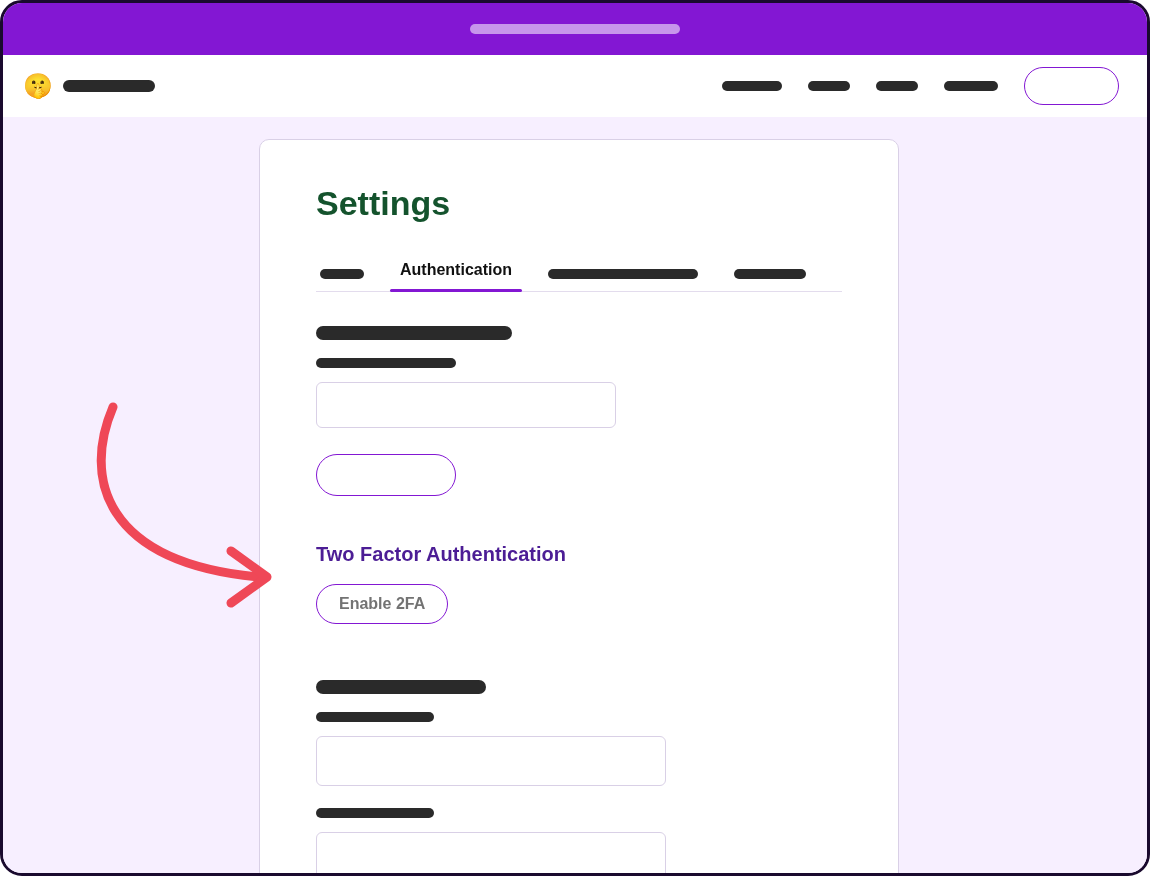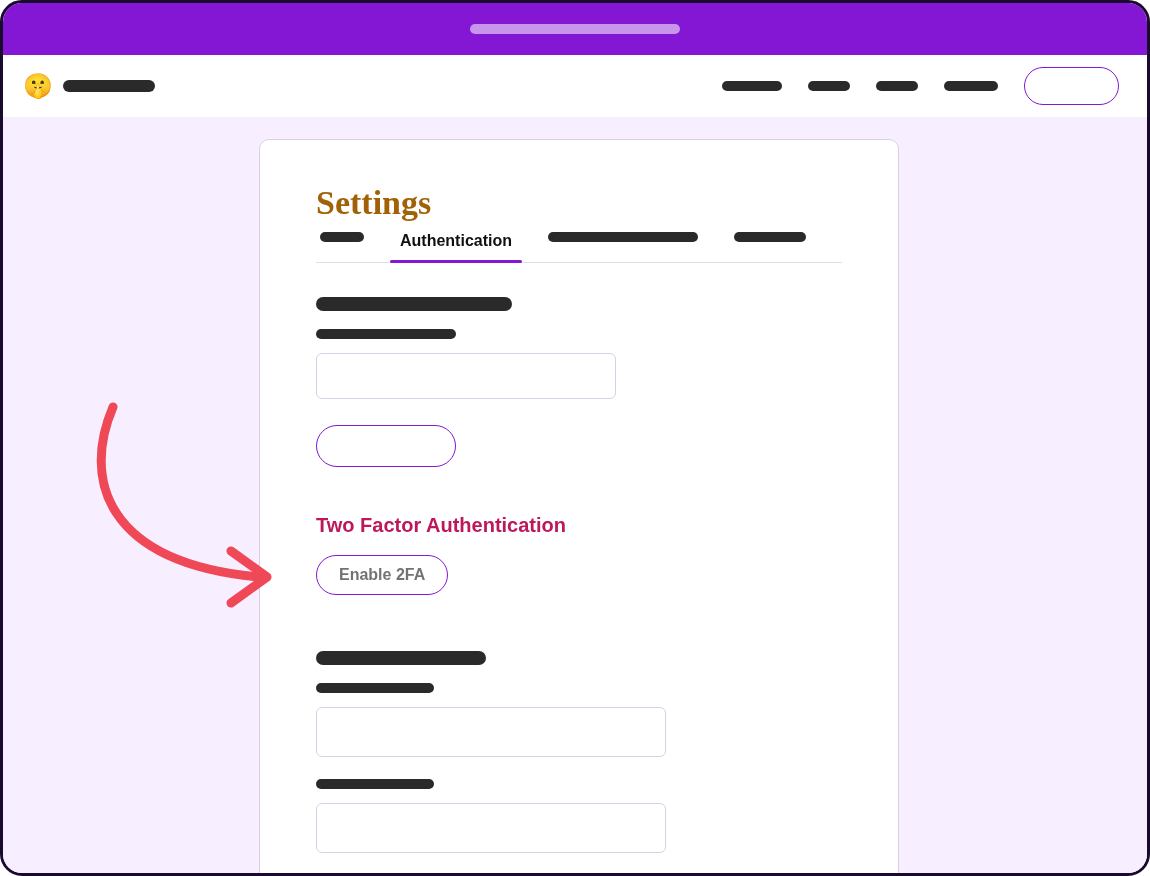--- a/index.html
+++ b/index.html
@@ -65,27 +65,27 @@
     background: #ffffff;
     border: 1px solid #d9d0e6;
     border-radius: 10px;
     padding: 44px 56px 40px 56px;
     min-height: 760px;
   }
 
   .page-title {
     font-size: 34px;
     font-weight: 800;
-    color: #a16207;
-    font-family: Liberation Serif, serif;
+    color: #14532d;
+    margin-bottom: 28px;
   }
 
   .tabs {
     display: flex;
-    align-items: flex-start;
+    align-items: flex-end;
     gap: 28px;
     border-bottom: 1px solid #e3dced;
     margin-bottom: 34px;
   }
   .tab {
     padding: 10px 4px 12px 4px;
     position: relative;
     font-weight: 700;
     font-size: 16px;
     color: #111;
@@ -120,21 +120,21 @@
     margin-top: 26px;
     width: 140px; height: 42px;
     border: 1.5px solid #8317d3;
     border-radius: 999px;
     background: #fff;
   }
 
   .twofa-title {
     font-size: 20px;
     font-weight: 800;
-    color: #be185d;
+    color: #4c1d95;
     margin-bottom: 18px;
   }
   .enable-2fa-btn {
     border: 1.5px solid #8317d3;
     color: #737373;
     font-weight: 700;
     font-size: 16px;
     background: #fff;
     border-radius: 999px;
     padding: 10px 22px;

